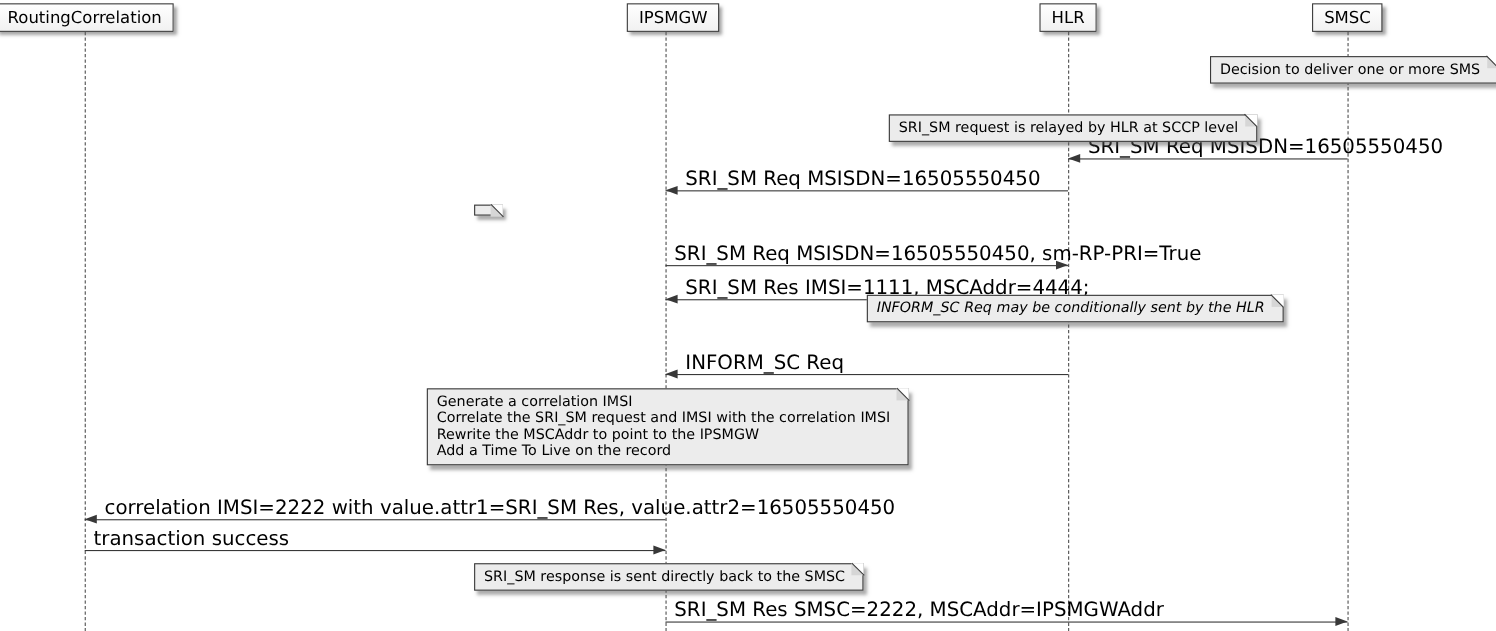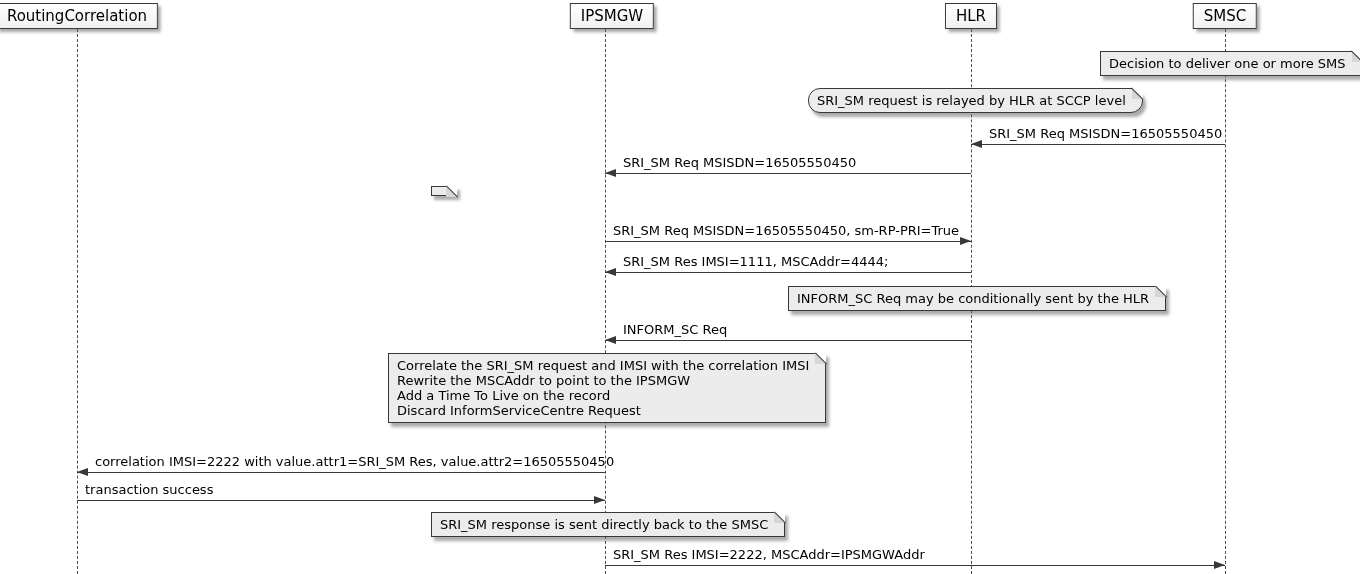--- a/index.html
+++ b/index.html
@@ -57,21 +57,21 @@
     transform:rotate(45deg);
   }
   .msg-line{
     position:absolute;
     height:0;
     border-top:1px solid #383838;
     z-index:2;
   }
   .msg-label{
     position:absolute;
-    font-size:13px;line-height:14px;color:#000;
+    font-size:18px;line-height:14px;color:#000;
     white-space:nowrap;
     z-index:3;
   }
   .arrow{
     position:absolute;
     width:0;height:0;
     border-top:4.5px solid transparent;
     border-bottom:4.5px solid transparent;
     z-index:3;
   }
@@ -120,44 +120,44 @@
         <div class="msg-label" style="left: 95px; top: 455px;">correlation IMSI=2222 with value.attr1=SRI_SM Res, value.attr2=16505550450</div>
       </div>
       <div class="">
         <div class="msg-line" style="left: 77px; width: 528px; top: 500px;"></div>
         <div class="arrow right" style="top: 496px; left: 594px;"></div>
         <div class="msg-label" style="left: 85px; top: 483px; text-align: right;">transaction success</div>
       </div>
       <div class="">
         <div class="msg-line" style="left: 605px; width: 620px; top: 565px;"></div>
         <div class="arrow right" style="top: 561px; left: 1214px;"></div>
-        <div class="msg-label" style="left: 613px; top: 548px;">SRI_SM Res IMSI=2222, MSCAddr=IPSMGWAddr</div>
+        <div class="msg-label" style="left: 613px; top: 548px;">SRI_SM Res SMSC=2222, MSCAddr=IPSMGWAddr</div>
       </div>
     </div>
   <div id="layer-notes">
       <div class="note" style="left: 1100px; top: 51px;">
         <div class="">Decision to deliver one or more SMS</div>
         <div class="note-fold"></div>
       </div>
-      <div class="note" style="left: 808px; top: 88px; border-radius: 12px;">
+      <div class="note" style="left: 808px; top: 104px;">
         <div class="">SRI_SM request is relayed by HLR at SCCP level</div>
         <div class="note-fold"></div>
       </div>
       <div class="note" style="left: 431px; top: 186px;">
         <div class="note-fold"></div>
       </div>
-      <div class="note" style="left: 788px; top: 286px;">
+      <div class="note" style="left: 788px; top: 268px; font-style: italic;">
         <div class="">INFORM_SC Req may be conditionally sent by the HLR</div>
         <div class="note-fold"></div>
       </div>
       <div class="note" style="left: 388px; top: 353px;">
+        <div class="">Generate a correlation IMSI</div>
         <div class="">Correlate the SRI_SM request and IMSI with the correlation IMSI</div>
         <div class="">Rewrite the MSCAddr to point to the IPSMGW</div>
         <div class="">Add a Time To Live on the record</div>
-        <div class="">Discard InformServiceCentre Request</div>
         <div class="note-fold"></div>
       </div>
       <div class="note" style="left: 431px; top: 512px;">
         <div class="">SRI_SM response is sent directly back to the SMSC</div>
         <div class="note-fold"></div>
       </div>
     </div>
   <div id="layer-participants">
       <div class="participant" style="left: 77px;">
         <div class="">RoutingCorrelation</div>

